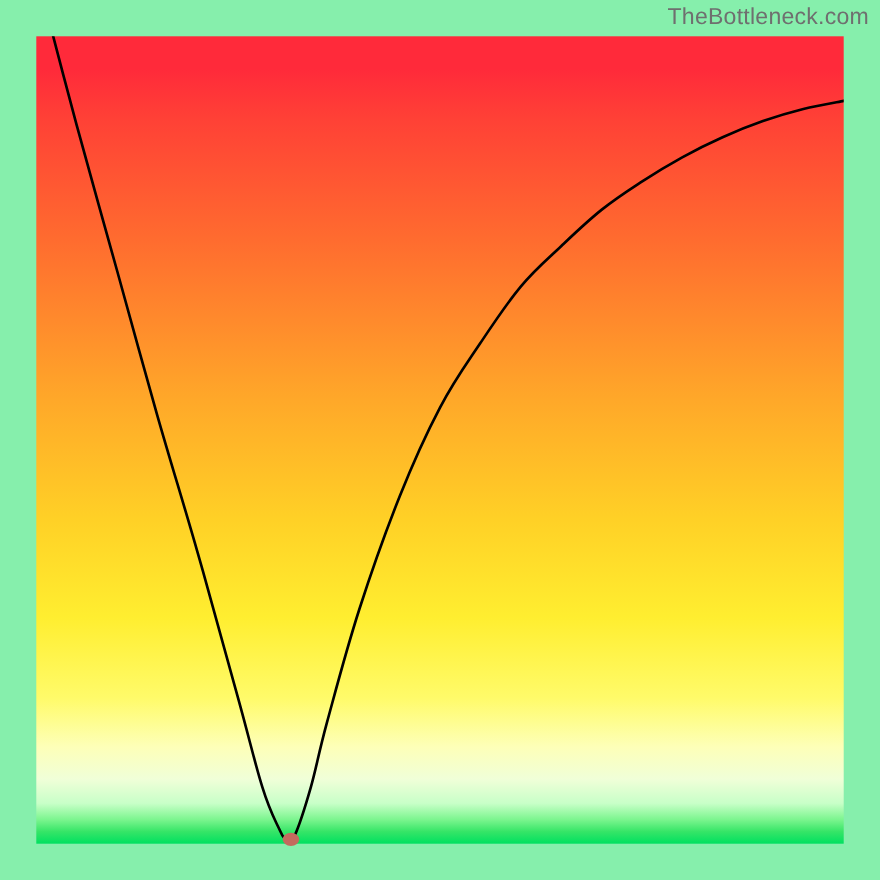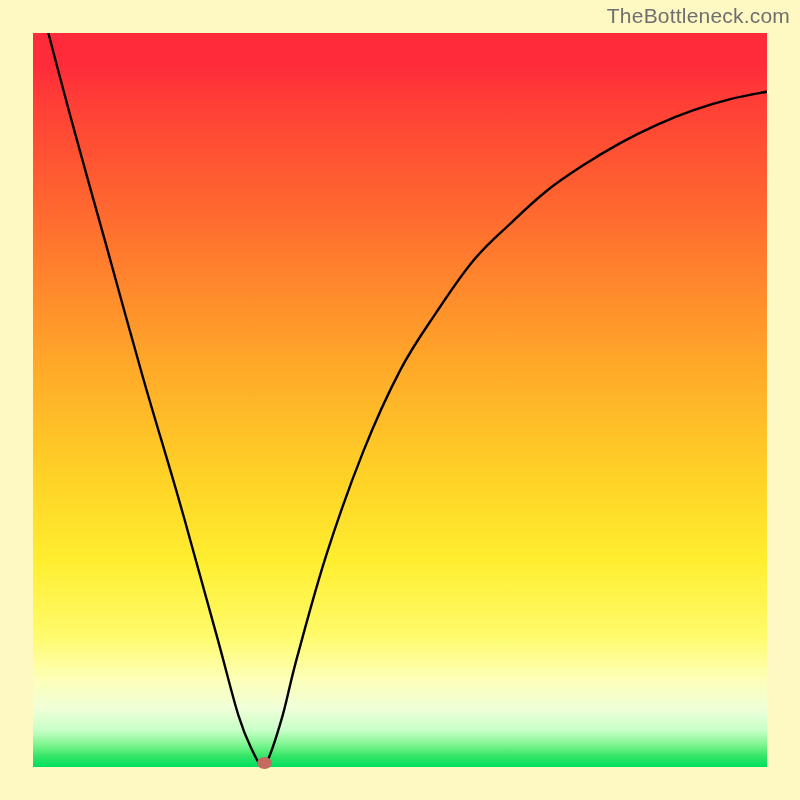--- a/index.html
+++ b/index.html
@@ -10,21 +10,21 @@
     background: #000;
     overflow: hidden;
     font-family: Arial, Helvetica, sans-serif;
   }
   .frame {
     position: absolute;
     left: 0;
     top: 0;
     width: 800px;
     height: 800px;
-    background: #fef9c3;
+    background: #86efac;
   }
   .plot {
     position: absolute;
     left: 33px;
     top: 33px;
     width: 734px;
     height: 734px;
     background: linear-gradient(to bottom,
       #ff2a3a 0%,
       #ff2a3a 4%,

